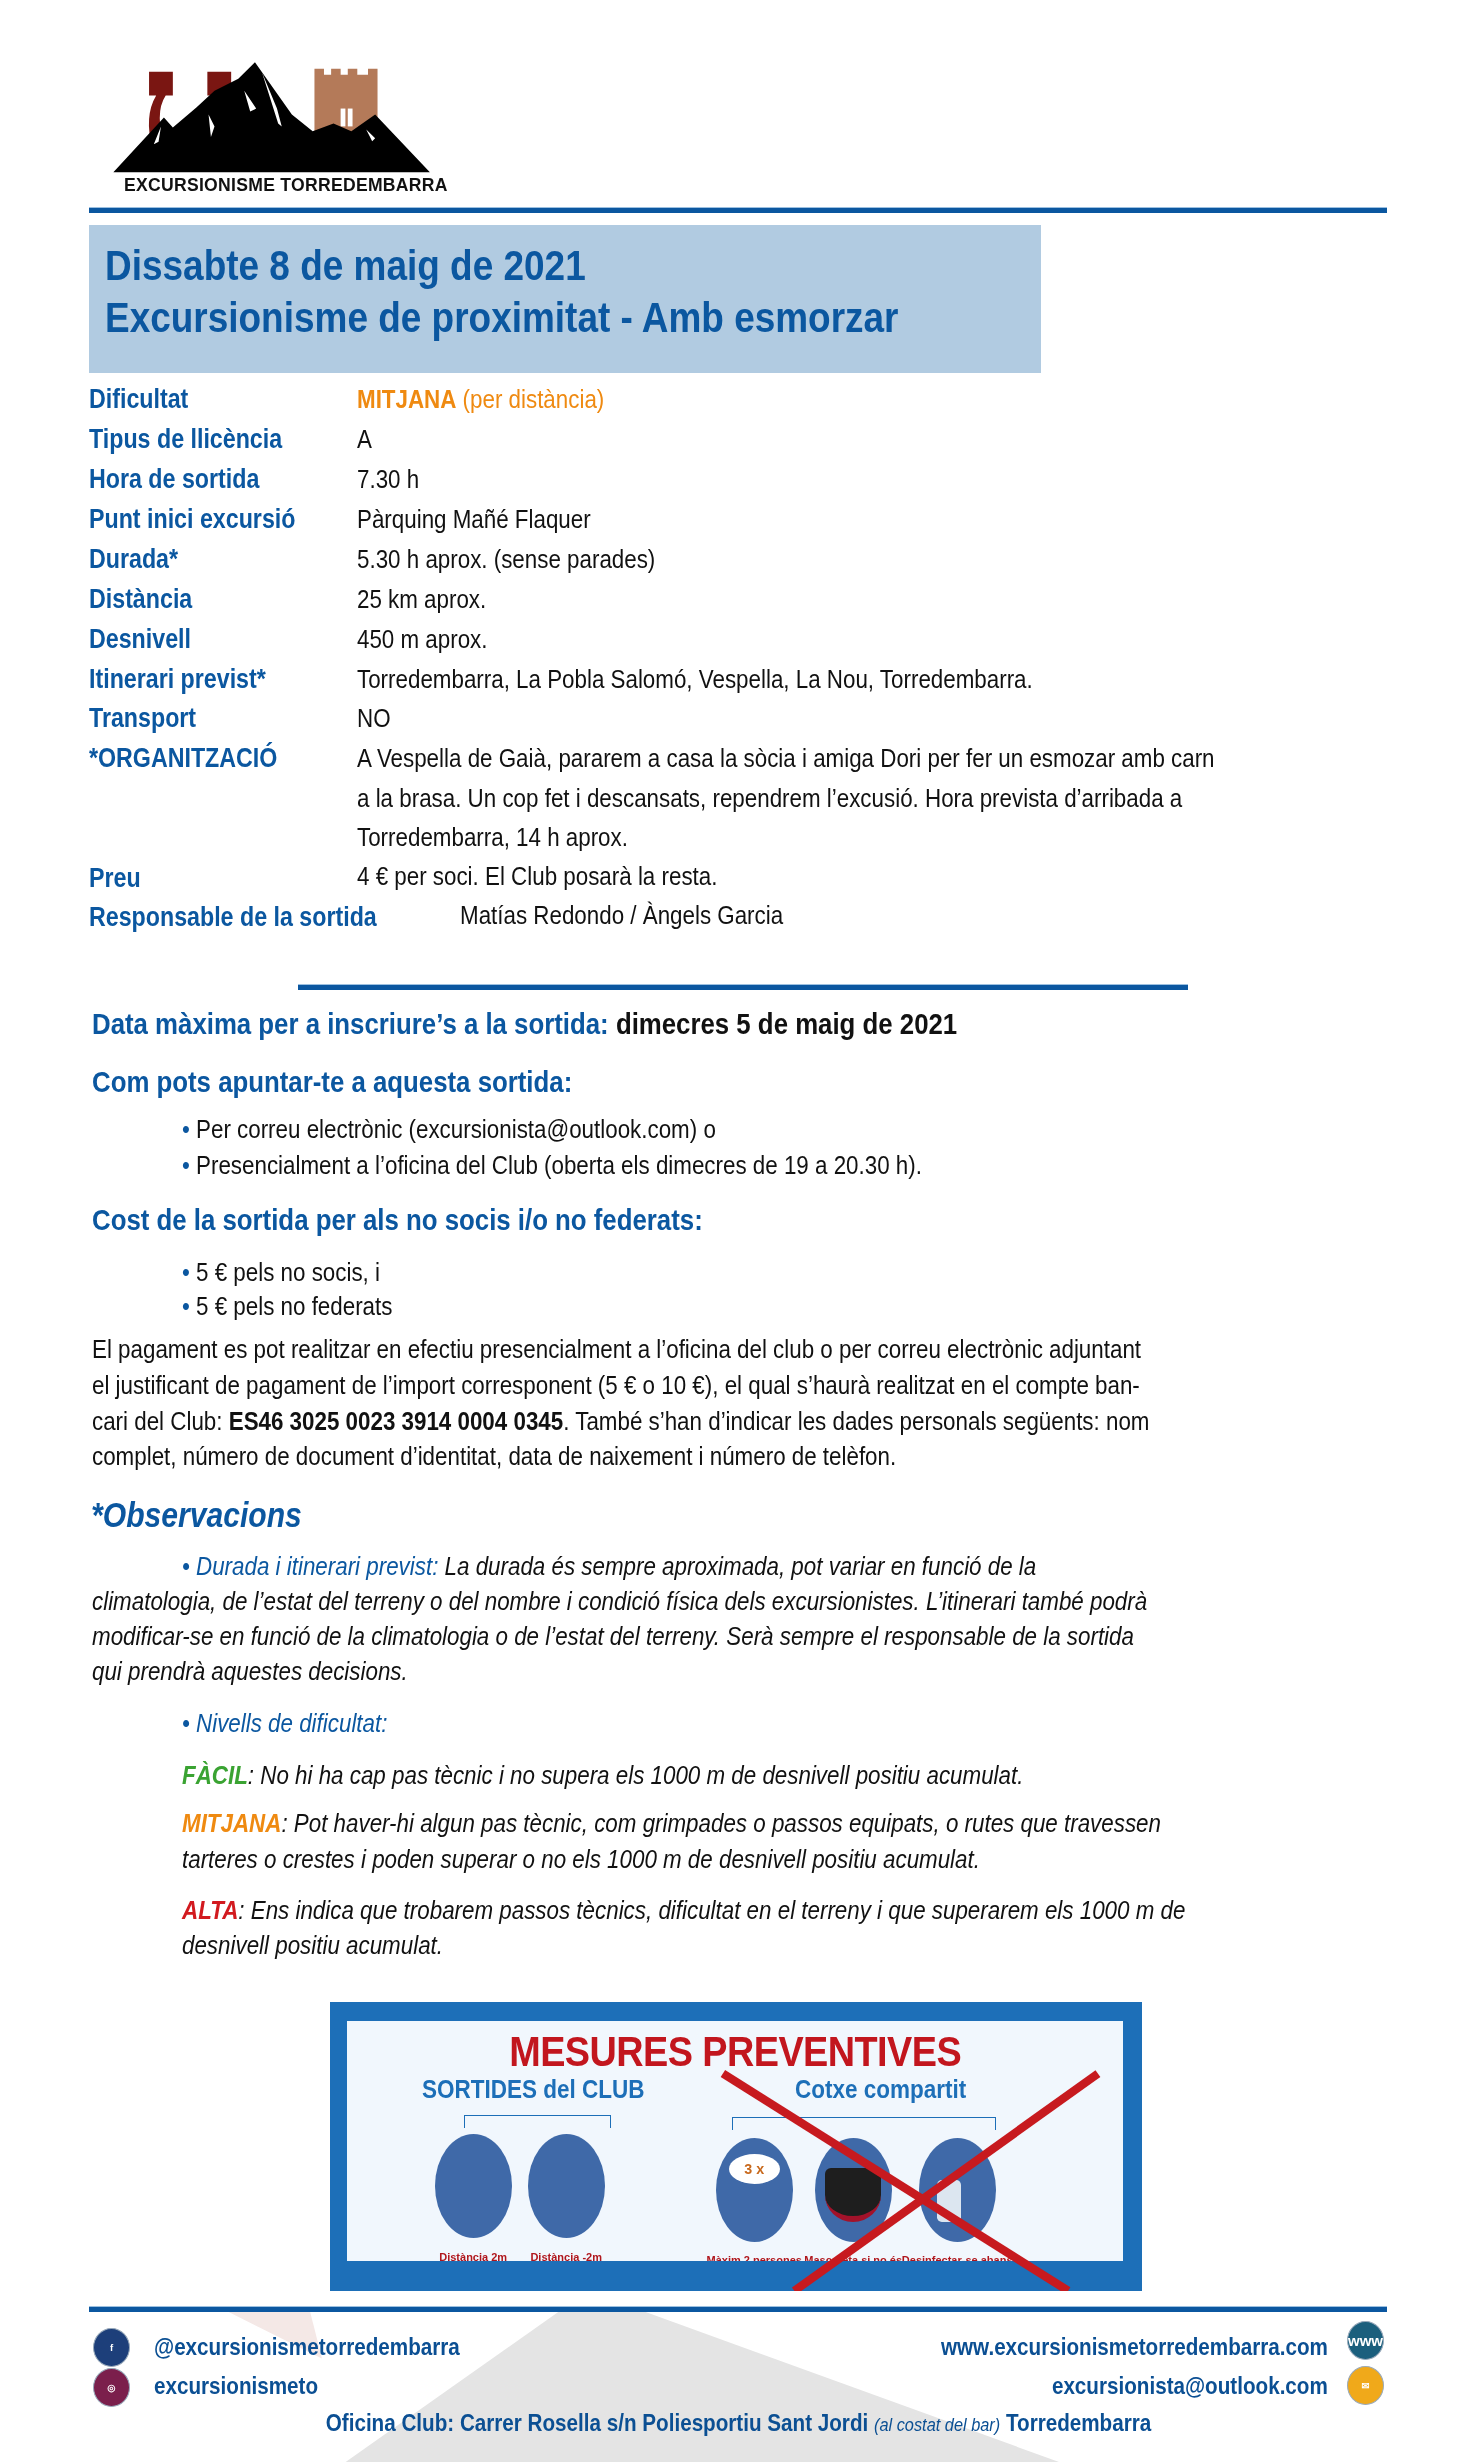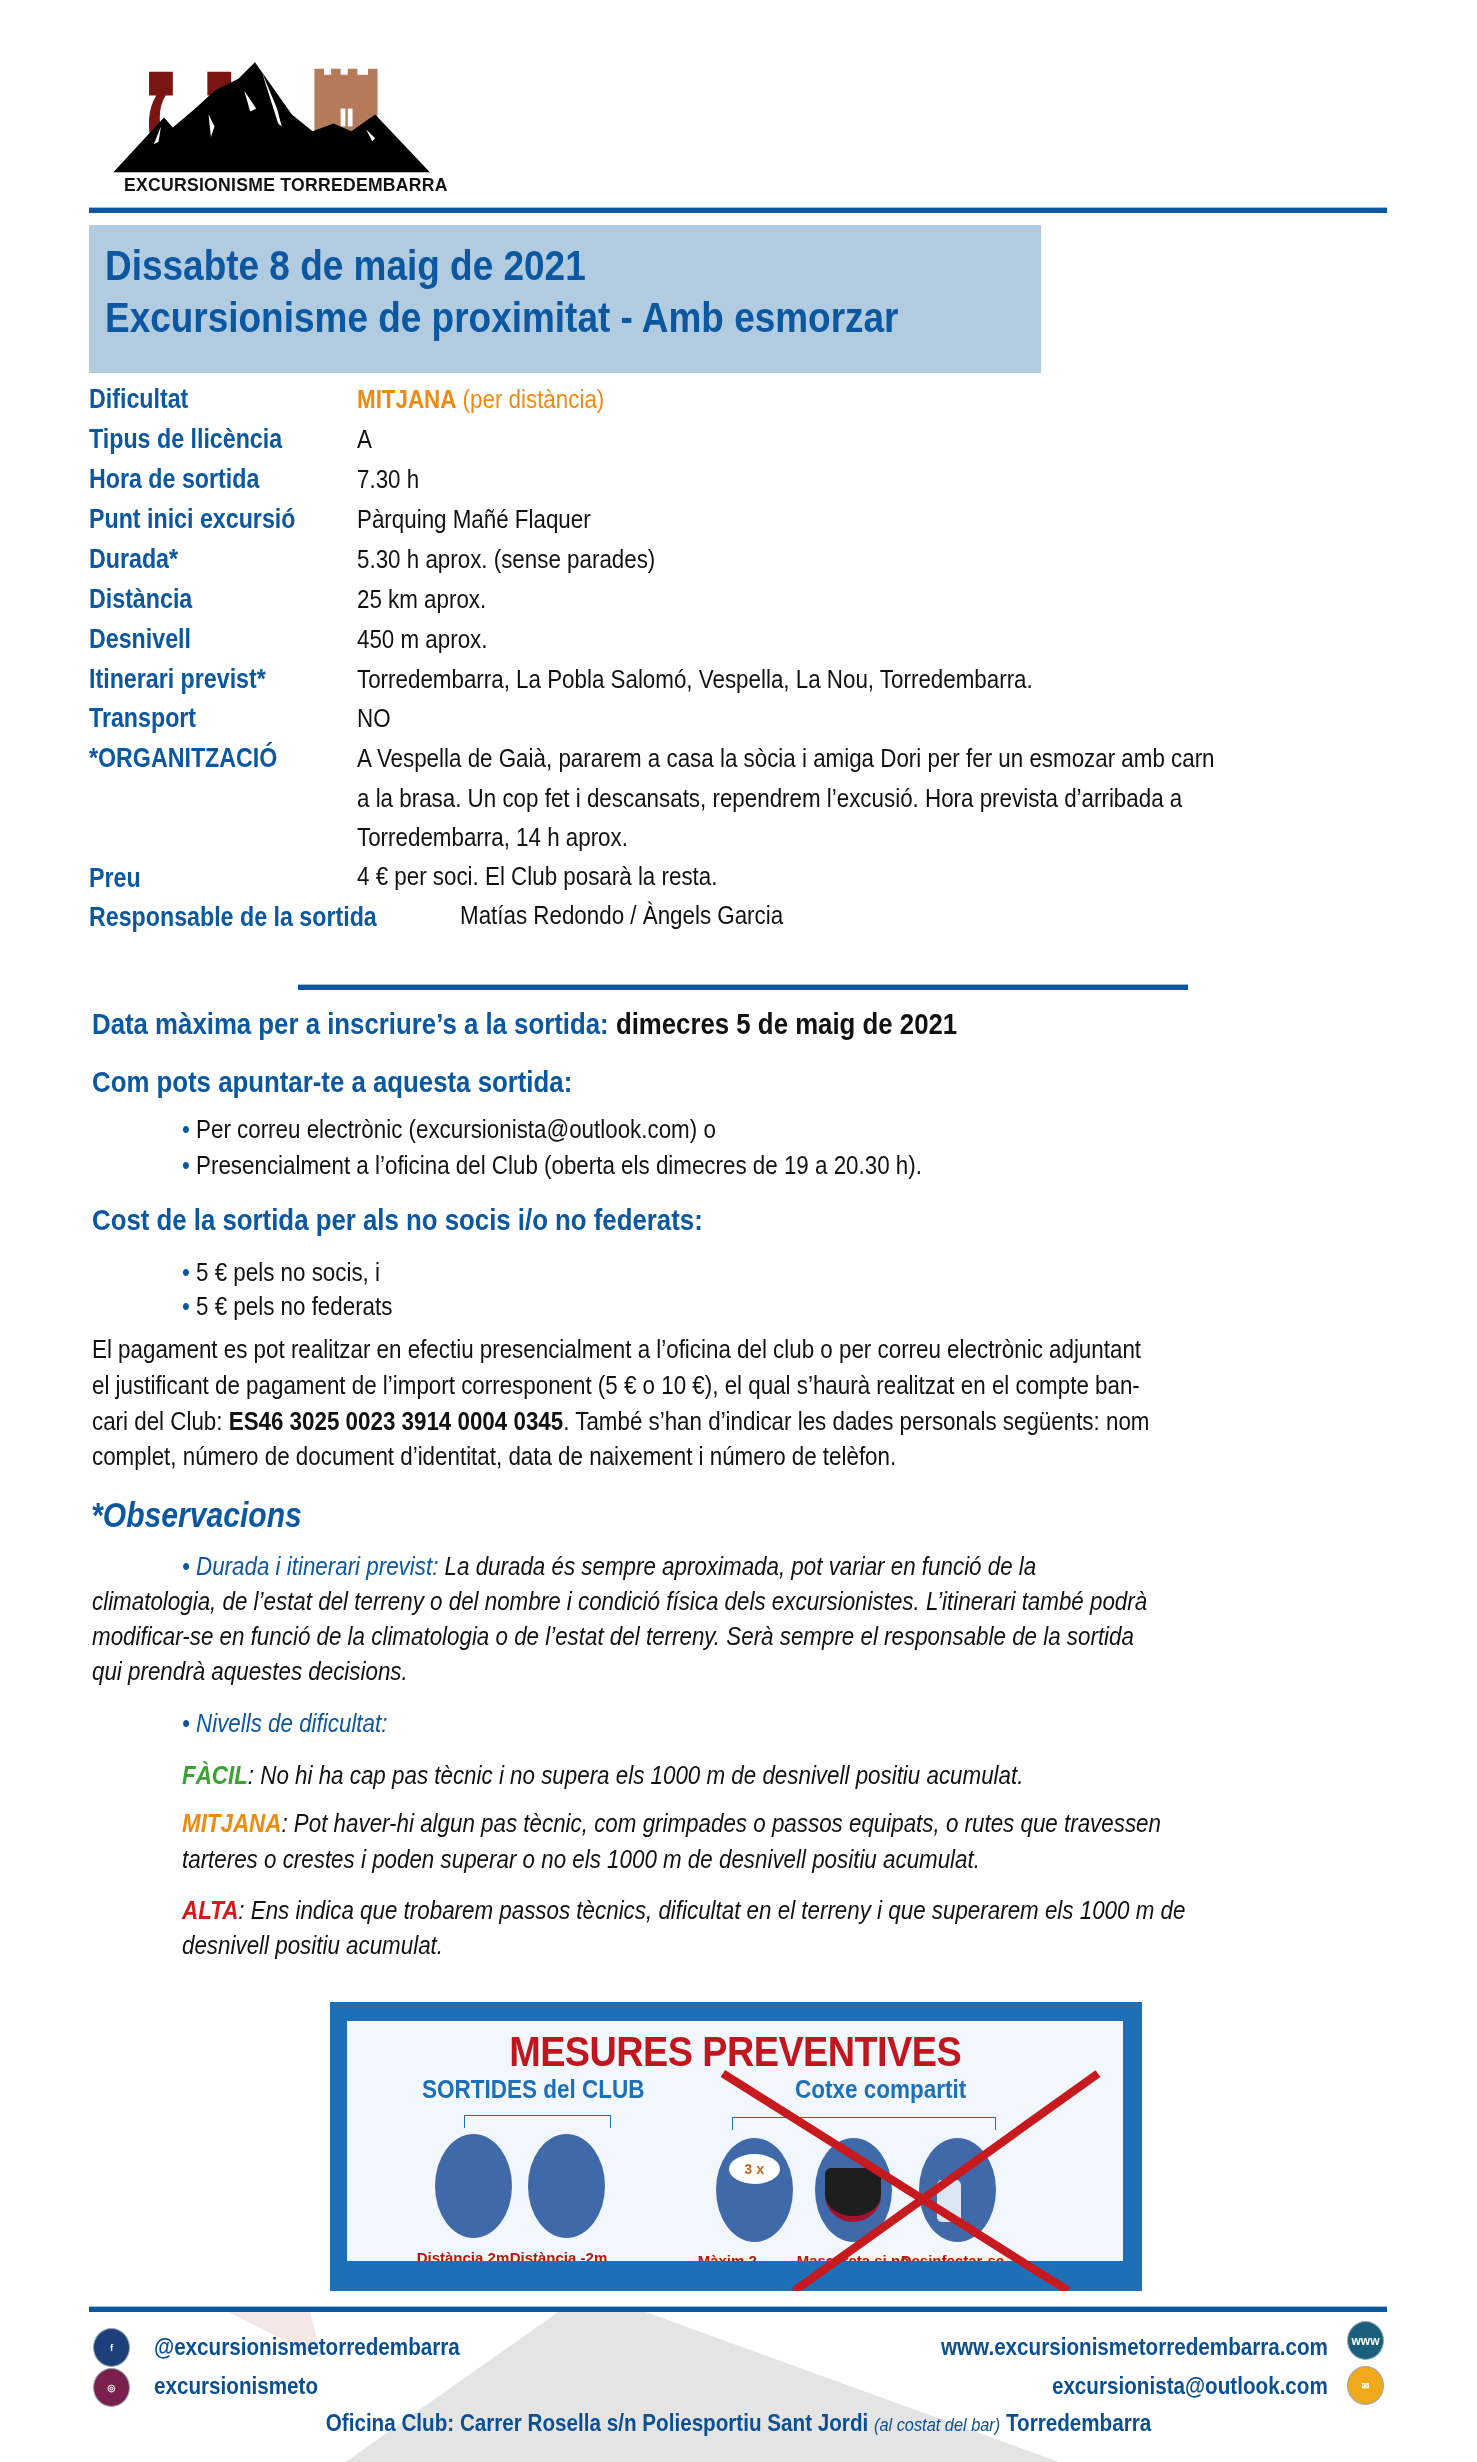--- a/index.html
+++ b/index.html
@@ -29,21 +29,21 @@
   .ital .blue-t { color:#0b57a0; }
   .green { color:#3aa332; font-weight:bold; }
   .org { color:#ef8a11; font-weight:bold; }
   .red { color:#d21a1f; font-weight:bold; }
   
   .banner { left:330px; top:2002px; width:812px; height:289px; background:#1d6fb8; }
   .banner-inner { position:absolute; left:16.7px; top:19px; right:19px; bottom:30px; background:#f1f7fd; overflow:hidden; }
   .banner-title { position:absolute; left:0; right:0; top:7.1px; text-align:center; font-weight:bold; font-size:42px; color:#c2161e; letter-spacing:-0.6px; transform:scaleX(0.9); }
   .banner-sub { position:absolute; top:54px; font-weight:bold; font-size:25px; color:#1d6fb8; white-space:nowrap; transform:scaleX(0.9); transform-origin:left; }
   .circle { position:absolute; width:77px; height:104px; border-radius:50%; background:#3f69a8; }
-  .cap { position:absolute; font-size:15px; font-weight:bold; color:#b0161c; line-height:15.5px; width:113px; }
+  .cap { position:absolute; font-size:11px; font-weight:bold; color:#b0161c; text-align:center; line-height:15.5px; width:113px; }
   .bracket { position:absolute; border:1.8px solid #1d6fb8; border-bottom:none; height:12px; }
   .cross { position:absolute; left:0; top:0; }
   
   .foot-text { position:absolute; font-weight:bold; font-size:24px; color:#0b4f93; white-space:nowrap; transform:scaleX(0.86); }
   .foot-icon { position:absolute; width:35px; height:37px; border-radius:50%; border:1.8px solid #9ab; display:flex; align-items:center; justify-content:center; color:#fff; font-weight:bold; }
   .watermark { position:absolute; left:226px; top:2311px; width:1024px; height:151px; }
 </style>
 </head>
 <body>
 
@@ -185,21 +185,21 @@
 
 <div class="divider" style="left:89px; top:2306px; width:1298px;"></div>
 
 <div class="foot-icon" style="left:93px; top:2328px; background:#1d3f7a;">f</div>
 <div class="foot-text" style="left:154px; top:2333px; transform-origin:left;">@excursionismetorredembarra</div>
 
 <div class="foot-icon" style="left:93px; top:2368px; background:#7b1f4c;">◎</div>
 <div class="foot-text" style="left:154px; top:2372px; transform-origin:left;">excursionismeto</div>
 
 <div class="foot-text" style="right:149px; top:2333px; transform-origin:right;">www.excursionismetorredembarra.com</div>
-<div class="foot-icon" style="left:1347px; top:2321px; background:#1b5f7d; font-size:12px;">www</div>
+<div class="foot-icon" style="left:1347px; top:2321px; background:#1b5f7d; font-size:15px;">www</div>
 
 <div class="foot-text" style="right:149px; top:2372px; transform-origin:right;">excursionista@outlook.com</div>
 <div class="foot-icon" style="left:1347px; top:2366px; background:#f0a91a;">✉</div>
 
 <div class="foot-text" style="left:0; right:0; top:2409px; text-align:center; transform:scaleX(0.86);">
   <span>Oficina Club: Carrer Rosella s/n Poliesportiu Sant Jordi </span><i style="font-weight:normal; font-size:19px;">(al costat del bar)</i><span> Torredembarra</span>
 </div>
 
 
 </body></html>

